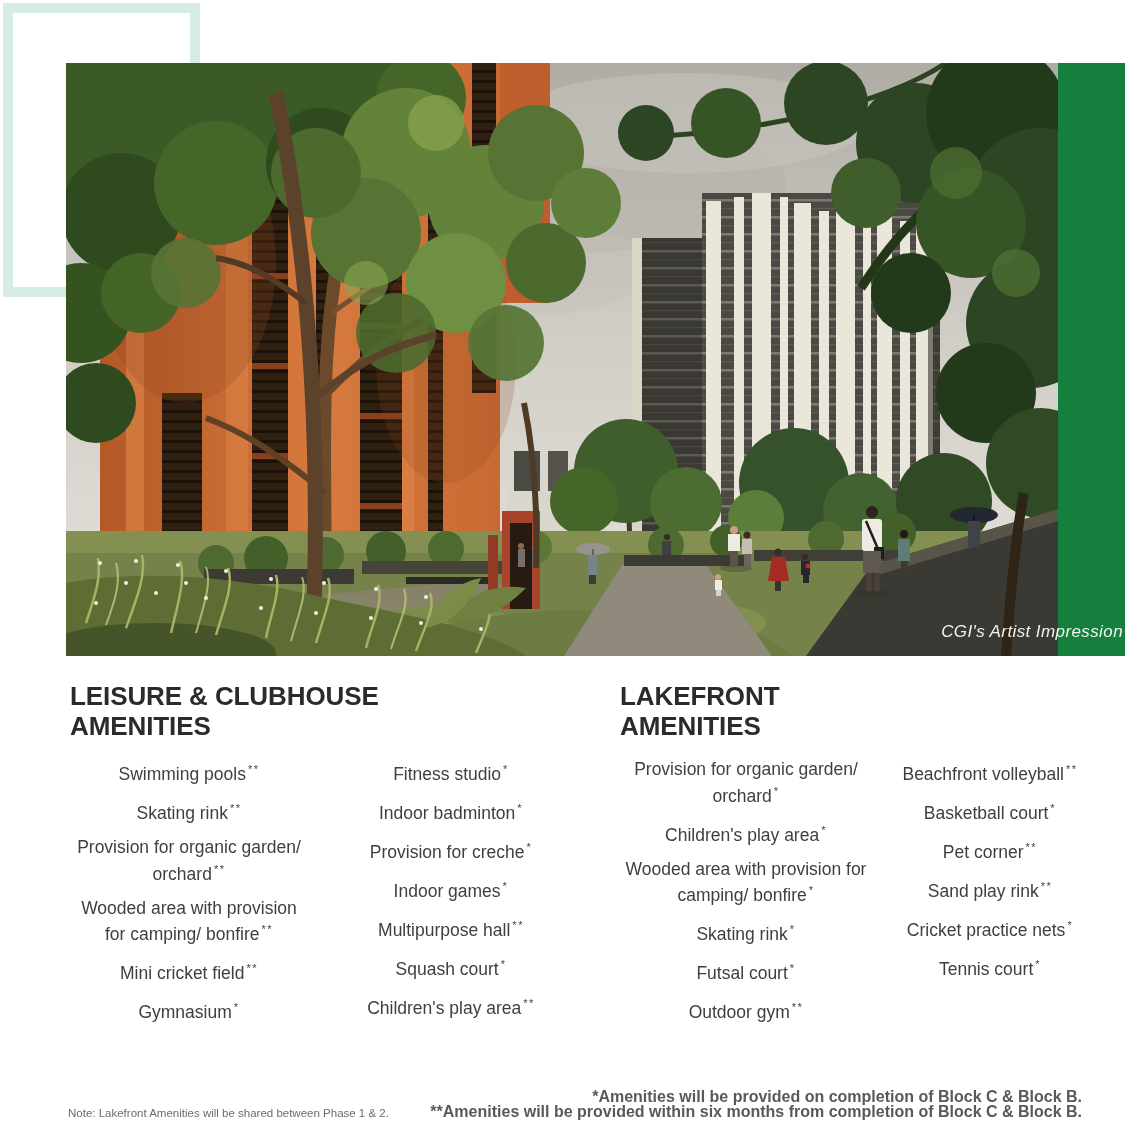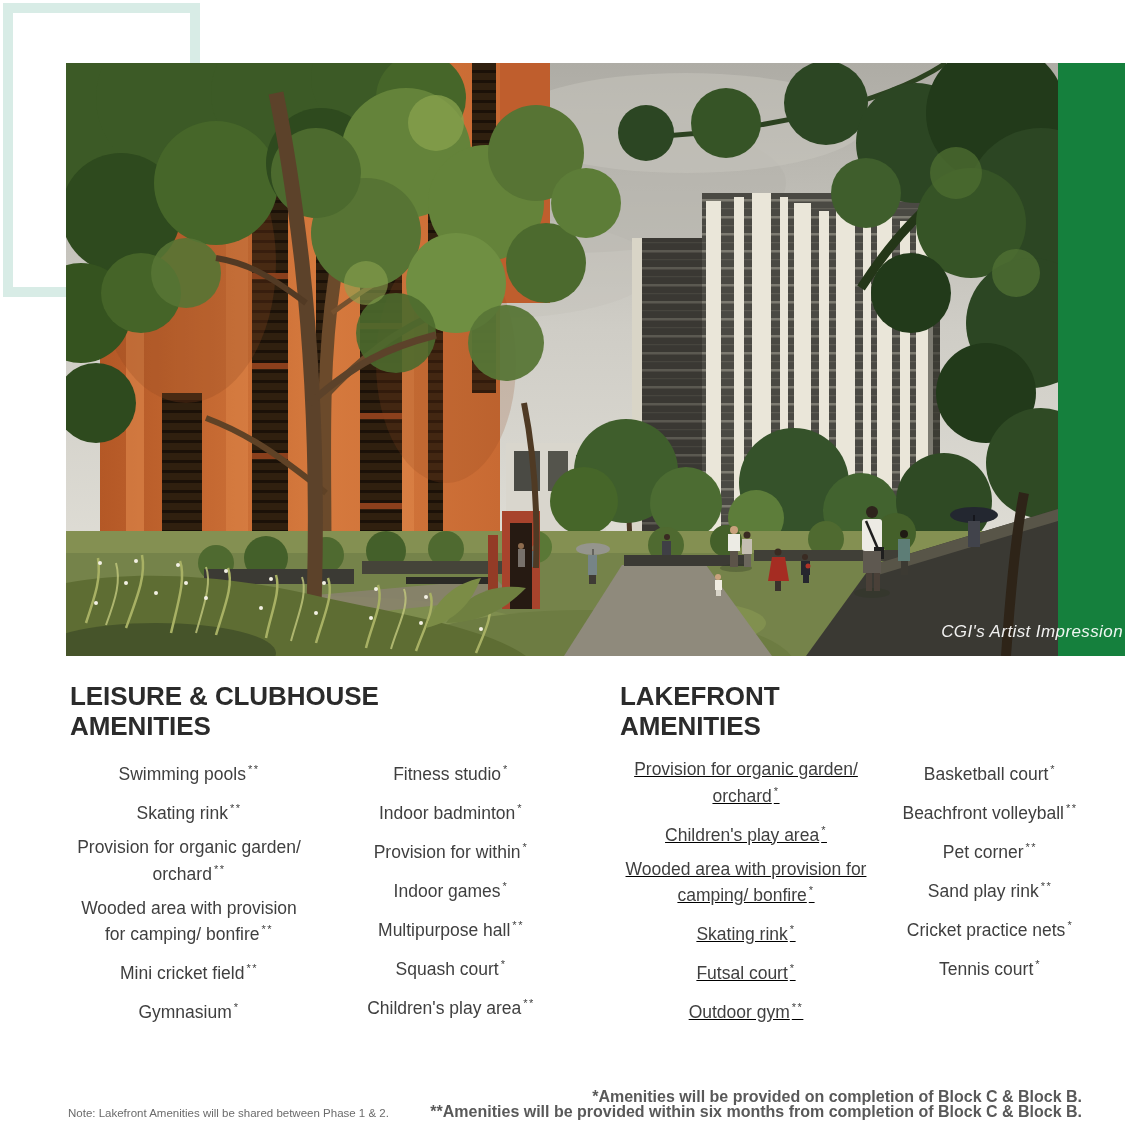--- a/index.html
+++ b/index.html
@@ -375,44 +375,44 @@
   <div class="item"><span class="t">Skating rink</span><span class="m">**</span></div>
   <div class="item"><span class="t">Provision for organic garden/ orchard</span><span class="m">**</span></div>
   <div class="item"><span class="t">Wooded area with provision for camping/ bonfire</span><span class="m">**</span></div>
   <div class="item"><span class="t">Mini cricket field</span><span class="m">**</span></div>
   <div class="item"><span class="t">Gymnasium</span><span class="m">*</span></div>
 </div>
 
 <div class="col" style="left:332px;width:238px;">
   <div class="item"><span class="t">Fitness studio</span><span class="m">*</span></div>
   <div class="item"><span class="t">Indoor badminton</span><span class="m">*</span></div>
-  <div class="item"><span class="t">Provision for within</span><span class="m">*</span></div>
+  <div class="item"><span class="t">Provision for creche</span><span class="m">*</span></div>
   <div class="item"><span class="t">Indoor games</span><span class="m">*</span></div>
   <div class="item"><span class="t">Multipurpose hall</span><span class="m">**</span></div>
   <div class="item"><span class="t">Squash court</span><span class="m">*</span></div>
   <div class="item"><span class="t">Children's play area</span><span class="m">**</span></div>
 </div>
 
 <h2 class="sec-title" style="left:620px;">
   <span class="tl">LAKEFRONT</span>
   <span class="tl">AMENITIES</span>
 </h2>
 
-<div class="col" style="left:620px;width:252px;text-decoration:underline;">
+<div class="col" style="left:620px;width:252px;">
   <div class="item"><span class="t">Provision for organic garden/ orchard</span><span class="m">*</span></div>
   <div class="item"><span class="t">Children's play area</span><span class="m">*</span></div>
   <div class="item"><span class="t">Wooded area with provision for camping/ bonfire</span><span class="m">*</span></div>
   <div class="item"><span class="t">Skating rink</span><span class="m">*</span></div>
   <div class="item"><span class="t">Futsal court</span><span class="m">*</span></div>
   <div class="item"><span class="t">Outdoor gym</span><span class="m">**</span></div>
 </div>
 
 <div class="col" style="left:884px;width:212px;">
+  <div class="item"><span class="t">Beachfront volleyball</span><span class="m">**</span></div>
   <div class="item"><span class="t">Basketball court</span><span class="m">*</span></div>
-  <div class="item"><span class="t">Beachfront volleyball</span><span class="m">**</span></div>
   <div class="item"><span class="t">Pet corner</span><span class="m">**</span></div>
   <div class="item"><span class="t">Sand play rink</span><span class="m">**</span></div>
   <div class="item"><span class="t">Cricket practice nets</span><span class="m">*</span></div>
   <div class="item"><span class="t">Tennis court</span><span class="m">*</span></div>
 </div>
 
 <div class="note-left">Note: Lakefront Amenities will be shared between Phase 1 &amp; 2.</div>
 <div class="notes-right">
   <span>*Amenities will be provided on completion of Block C &amp; Block B.</span>
   <span>**Amenities will be provided within six months from completion of Block C &amp; Block B.</span>

